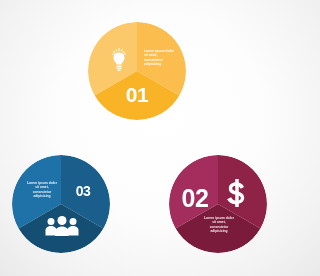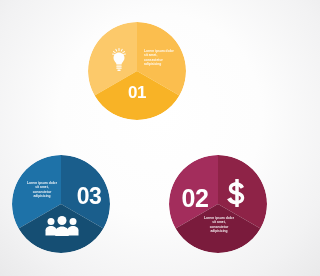--- a/index.html
+++ b/index.html
@@ -13,33 +13,33 @@
 
   
   .circle{position:absolute;border-radius:50%;overflow:hidden;}
 
   .lbl{position:absolute;color:#fff;text-align:center;line-height:1.12;}
   .num{font-weight:bold;letter-spacing:-0.5px;}
   .micro{font-size:3.3px;line-height:1.32;font-weight:bold;opacity:.92;}
 
   
   #c1{left:88px;top:22px;width:98px;height:98px;}
-  #c1 .num{font-size:17px;left:0;right:0;top:61px;}
+  #c1 .num{font-size:21px;left:0;right:0;top:61px;}
   #c1 .micro{left:56px;top:27px;width:30px;text-align:left;}
   #c1 .icon{left:20px;top:26px;width:22px;height:24px;}
 
   
   #c2{left:169px;top:155px;width:98px;height:98px;}
   #c2 .num{font-size:25px;left:5px;top:29px;width:42px;}
   #c2 .micro{left:34px;top:61px;width:32px;}
   #c2 .icon{left:56px;top:24px;width:24px;height:28px;}
 
   
   #c3{left:12px;top:155px;width:98px;height:98px;}
-  #c3 .num{font-size:23px;left:50px;top:29px;width:42px;padding-left:6px;}
+  #c3 .num{font-size:14px;left:50px;top:29px;width:42px;}
   #c3 .micro{left:14px;top:26px;width:32px;}
   #c3 .icon{left:33px;top:61px;width:34px;height:20px;}
 
   
   .center{position:absolute;left:74px;top:122px;width:128px;text-align:center;}
   .t1,.t2{
     color:#1b5584;font-weight:bold;display:block;
     transform:scaleX(.82);transform-origin:50% 50%;
     text-shadow:0 1px 0 rgba(120,140,160,.25);
   }

